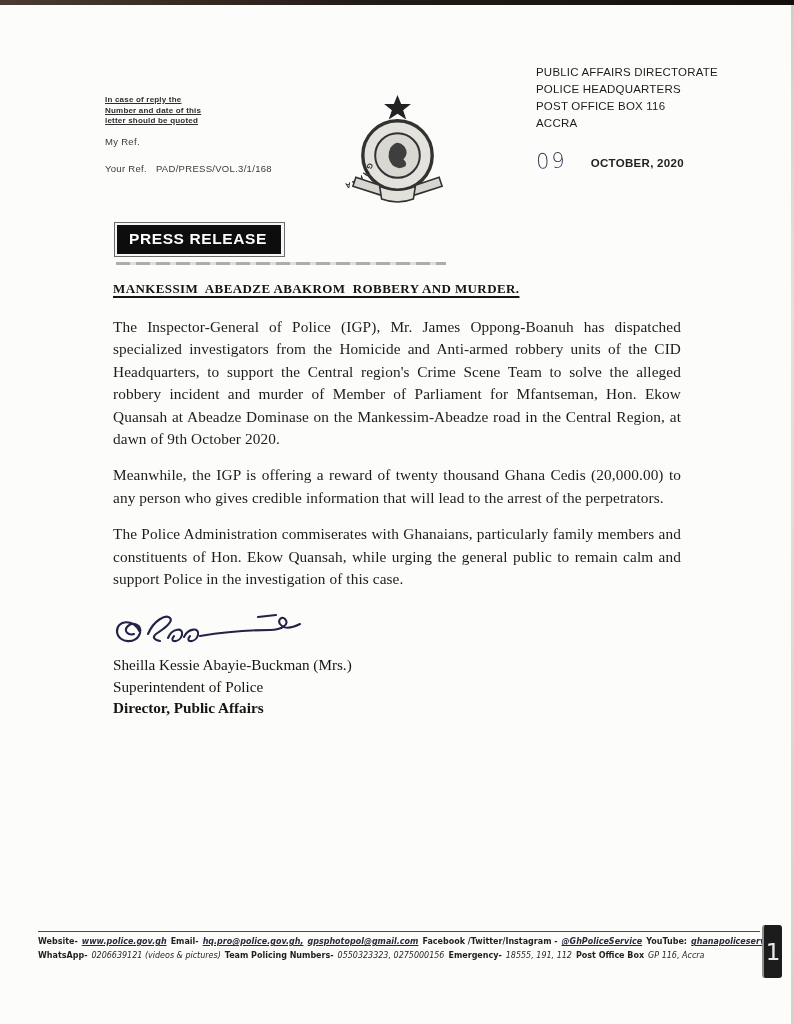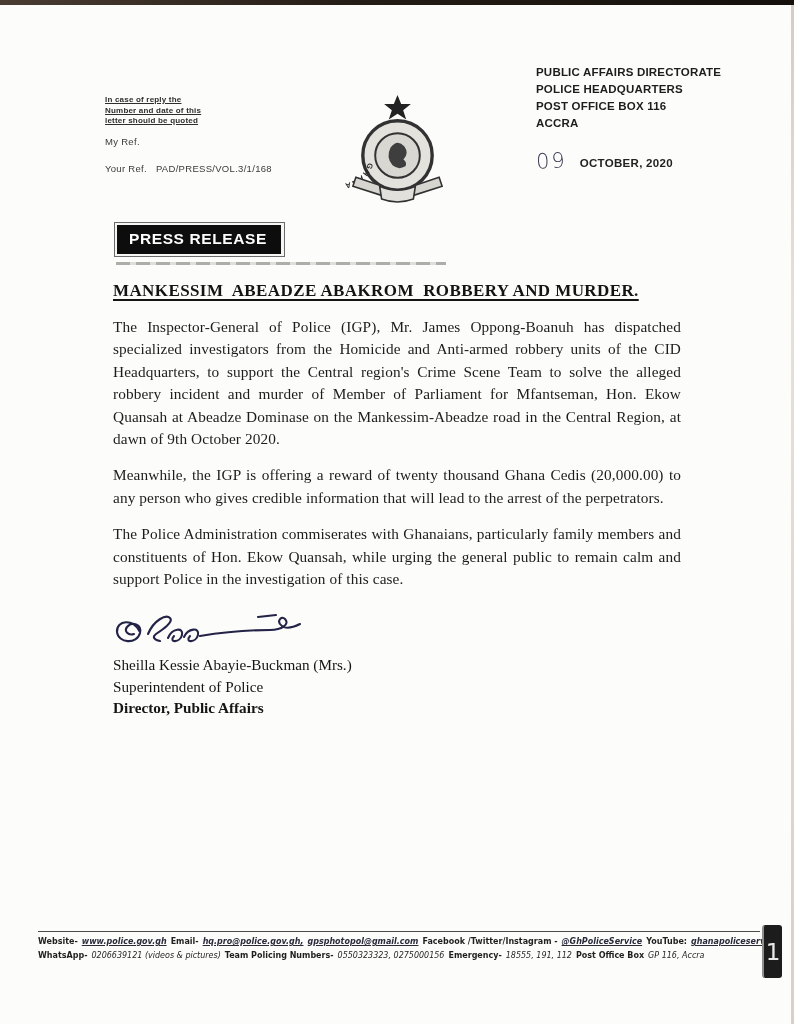--- a/index.html
+++ b/index.html
@@ -19,37 +19,37 @@
   .reply-note div{text-decoration:underline;font-weight:bold;letter-spacing:.2px;}
   .ref-line{position:absolute;font-family:"Liberation Sans",sans-serif;font-size:9.5px;
     color:#3a3a3a;filter:blur(.25px);letter-spacing:.3px;margin-top:24px;}
   .my-ref{left:105px;top:112px;}
   .your-ref{left:105px;top:139px;}
   .your-ref .val{margin-left:6px;}
 
   .crest{position:absolute;left:340px;top:94px;width:115px;height:114px;filter:blur(.3px) contrast(.95);}
 
   .directorate{position:absolute;left:536px;top:64px;font-family:"Liberation Sans",sans-serif;
-    font-size:11.5px;font-weight:bold;line-height:17px;color:#1d1d1d;letter-spacing:.2px;}
+    font-size:11.5px;font-weight:normal;line-height:17px;color:#1d1d1d;letter-spacing:.2px;}
   .date-row{position:absolute;left:536px;top:149px;display:flex;align-items:flex-end;}
   .date-day{font-family:"DejaVu Sans",sans-serif;font-size:21px;font-weight:300;
     color:#3c3c52;transform:rotate(-3deg);letter-spacing:2px;line-height:24px;}
   .date-printed{font-family:"Liberation Sans",sans-serif;font-size:11.5px;font-weight:bold;
-    color:#222;margin-left:13px;margin-bottom:4px;letter-spacing:.3px;}
+    color:#222;margin-left:24px;margin-bottom:4px;letter-spacing:.3px;}
 
   
   .banner-wrap{position:absolute;left:114px;top:222px;border:1px solid #6a6a6a;padding:2px 3px 2px 2px;background:#f6f6f4;}
   .banner{background:#0d0d0d;color:#fdfdfd;font-family:"Liberation Sans",sans-serif;
     font-weight:bold;font-size:15.5px;letter-spacing:.6px;padding:5px 14px 6px 12px;}
   .banner-ghost{position:absolute;left:116px;top:262px;width:330px;height:3px;
     background:repeating-linear-gradient(90deg,#9a9a96 0 14px,#d7d7d3 14px 20px);filter:blur(.6px);opacity:.8;}
 
   
   .doc-title{position:absolute;left:113px;top:281px;width:572px;
-    font-size:17px;font-weight:bold;letter-spacing:.4px;white-space:pre-wrap;
+    font-size:13px;font-weight:bold;letter-spacing:.4px;white-space:pre-wrap;
     text-decoration:underline;text-underline-offset:3px;text-decoration-thickness:1.5px;color:#141414;}
   .doc-body{position:absolute;left:113px;top:316px;width:568px;}
   .doc-body p{margin:0 0 14px 0;font-size:15.3px;line-height:22.4px;text-align:justify;
     color:#1c1c1c;letter-spacing:.1px;}
 
   
   .sig-scribble{position:absolute;left:110px;top:610px;width:220px;height:52px;}
   .sig-text{position:absolute;left:113px;top:654px;font-size:15.2px;line-height:21.5px;color:#151515;}
   .sig-text .title{font-weight:bold;}
 

